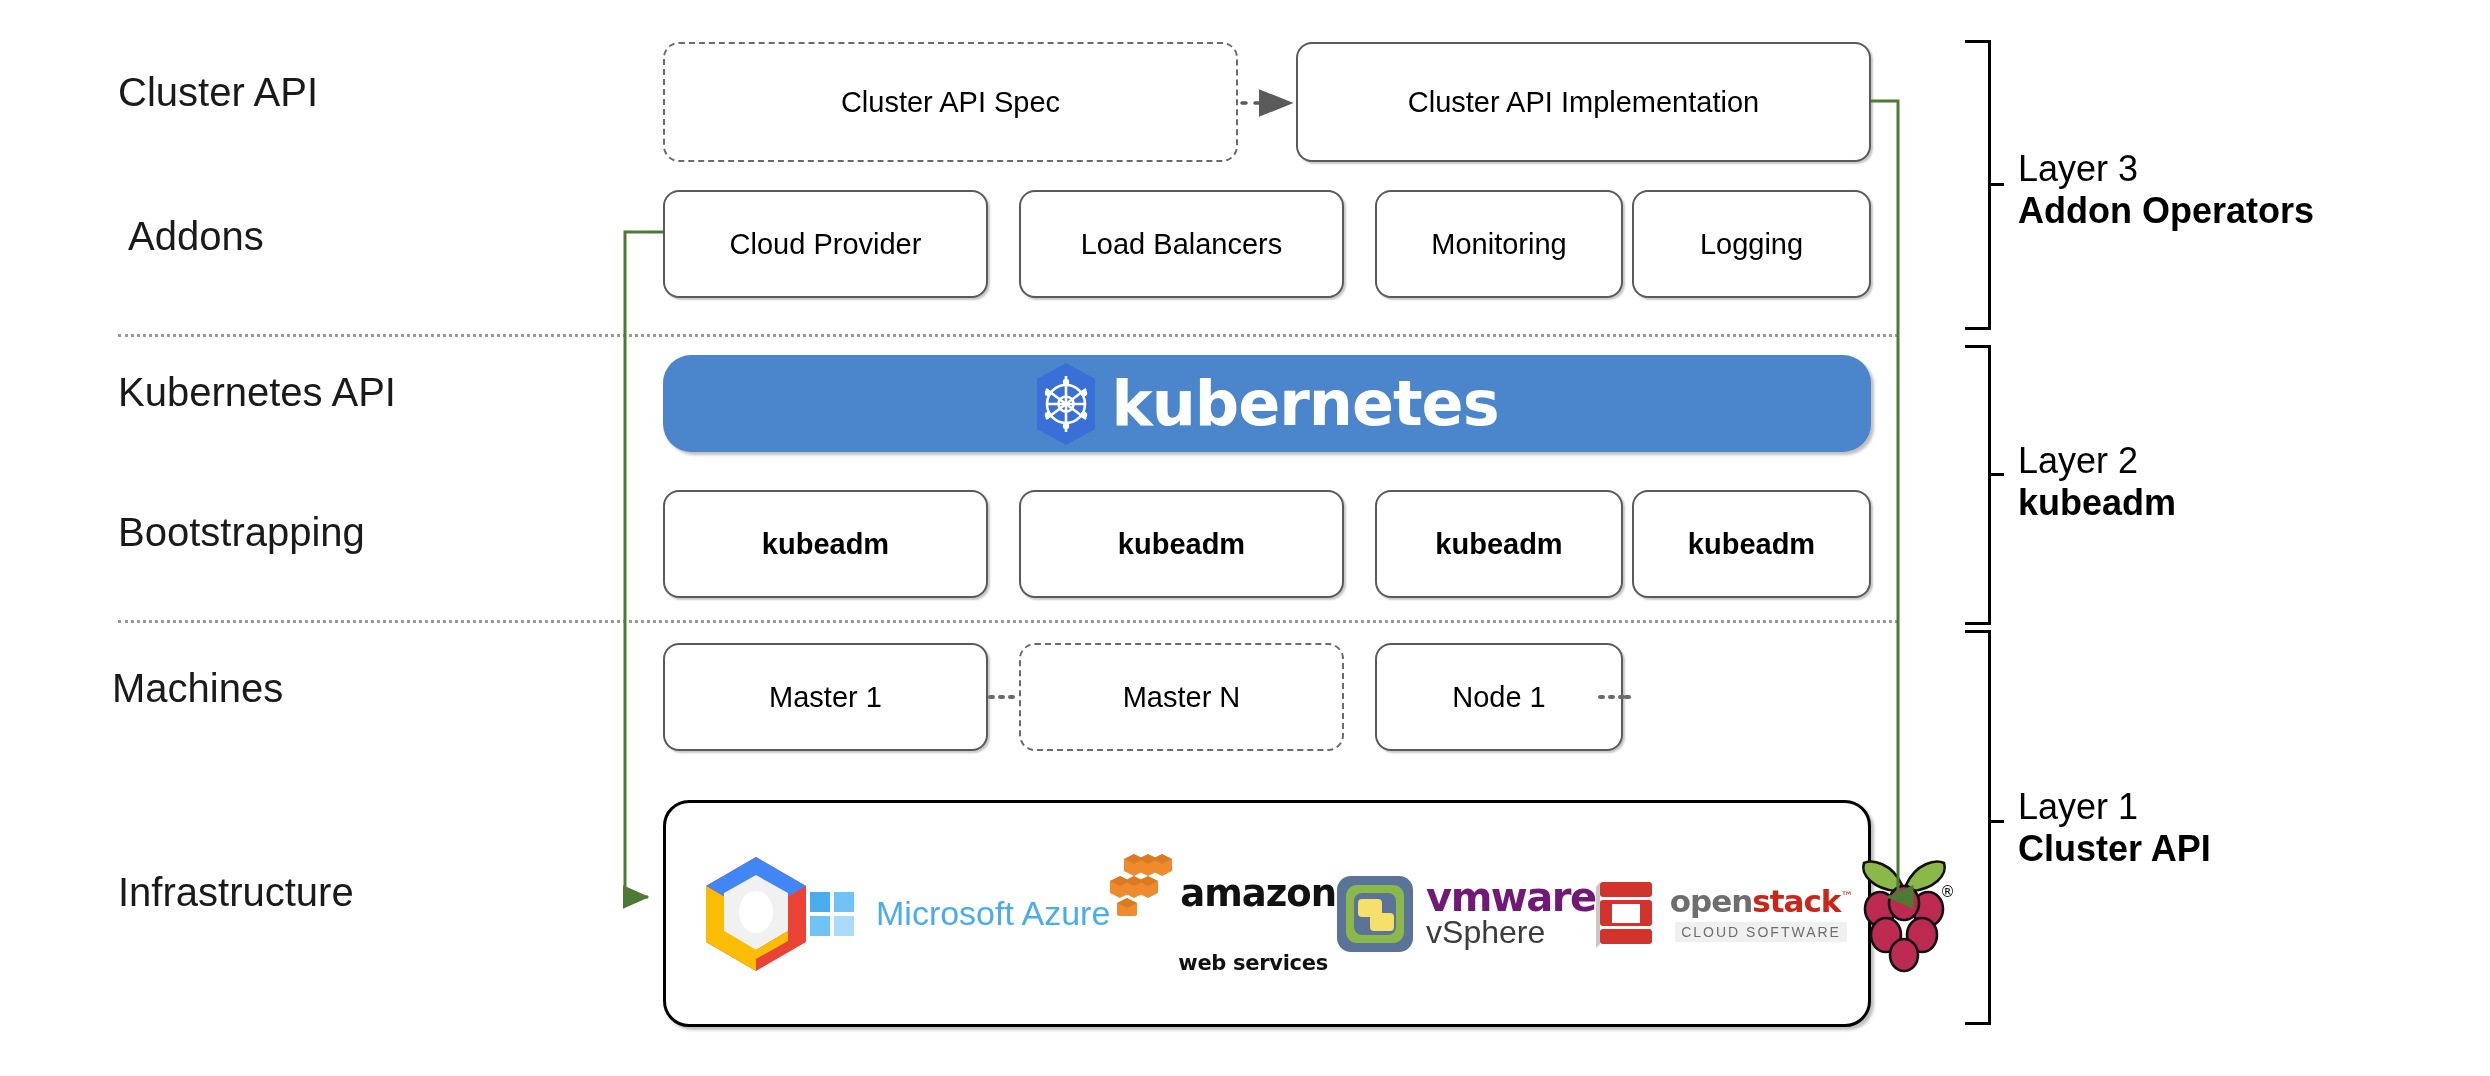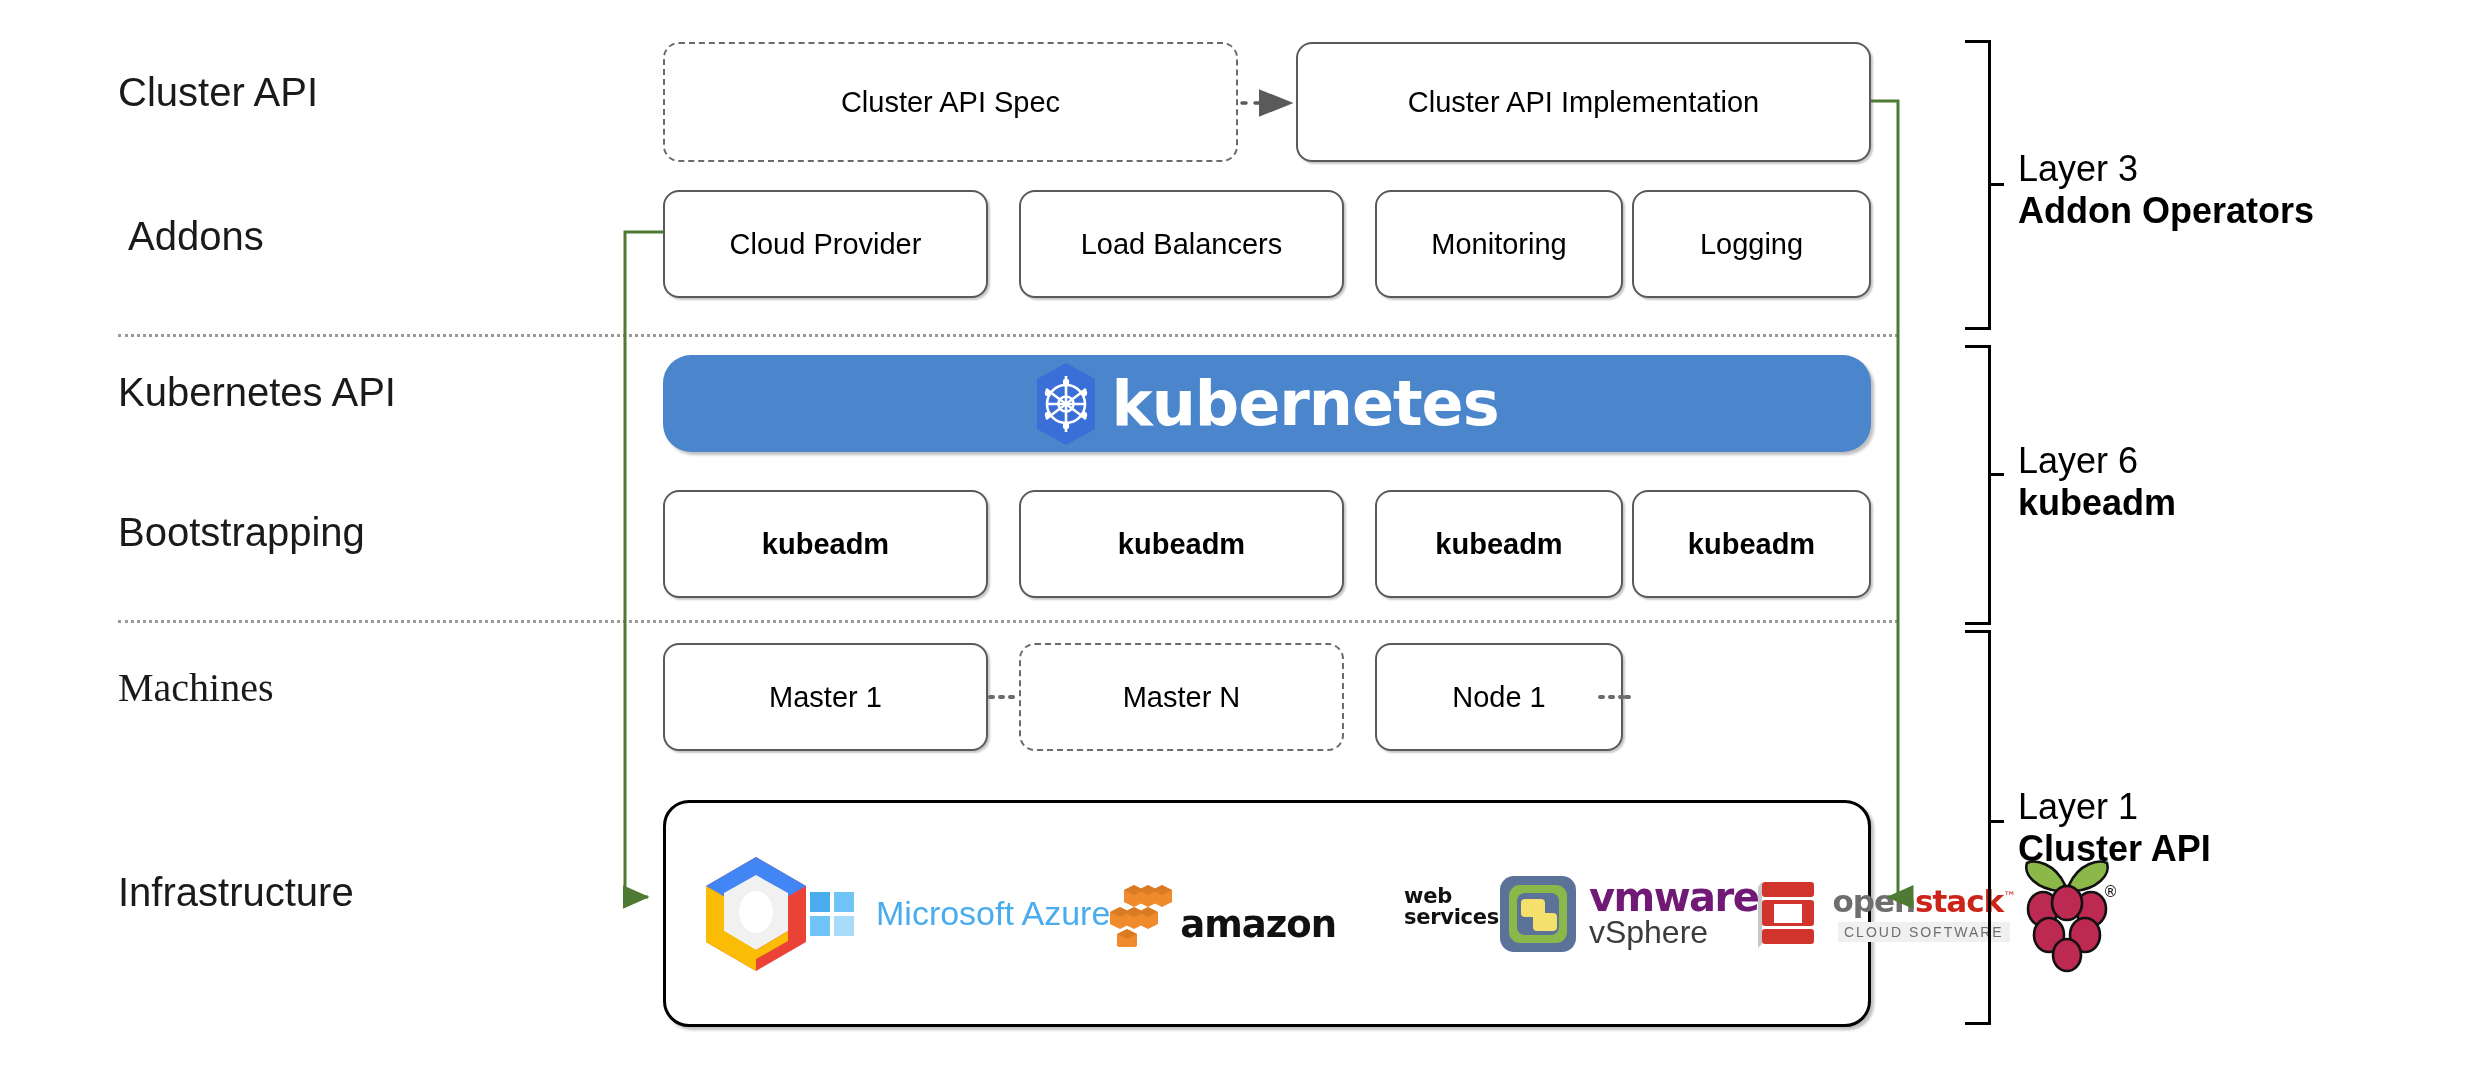--- a/index.html
+++ b/index.html
@@ -190,21 +190,21 @@
 </style>
 </head>
 <body>
 
 <div id="canvas">
 
   <div class="row-label" style="left:118px; top:72px;">Cluster API</div>
   <div class="row-label" style="left:128px; top:216px;">Addons</div>
   <div class="row-label" style="left:118px; top:372px;">Kubernetes API</div>
   <div class="row-label" style="left:118px; top:512px;">Bootstrapping</div>
-  <div class="row-label" style="left:118px; top:668px;font-family:Liberation Serif, serif;">Machines</div>
+  <div class="row-label" style="left:112px; top:668px;">Machines</div>
   <div class="row-label" style="left:118px; top:872px;">Infrastructure</div>
 
   <div class="sep" style="left:118px; top:334px; width:1780px;"></div>
   <div class="sep" style="left:118px; top:620px; width:1780px;"></div>
 
   <div class="node dashed" style="left:663px; top:42px; width:575px; height:120px;">Cluster API Spec</div>
 
   <div class="node" style="left:1296px; top:42px; width:575px; height:120px;">Cluster API Implementation</div>
 
   <div class="node" style="left:663px; top:190px; width:325px; height:108px;">Cloud Provider</div>
@@ -263,21 +263,21 @@
     <div class="logo-slot" style="gap:12px;">
       <svg width="44" height="44" viewBox="0 0 44 44" aria-hidden="true" style="margin-right:10px;">
         <rect x="0" y="0" width="20" height="20" fill="#4aaced"></rect>
         <rect x="24" y="0" width="20" height="20" fill="#6fc3f5"></rect>
         <rect x="0" y="24" width="20" height="20" fill="#6fc3f5"></rect>
         <rect x="24" y="24" width="20" height="20" fill="#a8dcfa"></rect>
       </svg>
       <span class="azure-text">Microsoft Azure</span>
     </div>
 
-    <div class="logo-slot" style="flex-direction:row; align-items:flex-start;">
+    <div class="logo-slot" style="flex-direction:column; align-items:flex-start;gap:40px;">
       <div style="display:flex; align-items:flex-end; gap:4px;">
         <svg width="66" height="62" viewBox="0 0 66 62" aria-hidden="true" style="margin-bottom:-4px;">
           <g fill="#ef8b2c">
             <polygon points="24,0 34,5 34,17 24,22 14,17 14,5"></polygon>
             <polygon points="38,0 48,5 48,17 38,22 28,17 28,5"></polygon>
             <polygon points="52,0 62,5 62,17 52,22 42,17 42,5"></polygon>
             <polygon points="10,22 20,27 20,39 10,44 0,39 0,27"></polygon>
             <polygon points="24,22 34,27 34,39 24,44 14,39 14,27"></polygon>
             <polygon points="38,22 48,27 48,39 38,44 28,39 28,27"></polygon>
             <polygon points="17,44 27,49 27,61 17,66 7,61 7,49"></polygon>
@@ -346,21 +346,21 @@
   <div class="bracket" style="left:1965px; top:40px; height:290px;"></div>
   <div class="bracket-nub" style="left:1988px; top:183px;"></div>
   <div class="layer-caption" style="left:2018px; top:148px;">
     <div>Layer 3</div>
     <div class="strong">Addon Operators</div>
   </div>
 
   <div class="bracket" style="left:1965px; top:345px; height:280px;"></div>
   <div class="bracket-nub" style="left:1988px; top:473px;"></div>
   <div class="layer-caption" style="left:2018px; top:440px;">
-    <div>Layer 6</div>
+    <div>Layer 2</div>
     <div class="strong">kubeadm</div>
   </div>
 
   <div class="bracket" style="left:1965px; top:630px; height:395px;"></div>
   <div class="bracket-nub" style="left:1988px; top:820px;"></div>
   <div class="layer-caption" style="left:2018px; top:786px;">
     <div>Layer 1</div>
     <div class="strong">Cluster API</div>
   </div>
 

